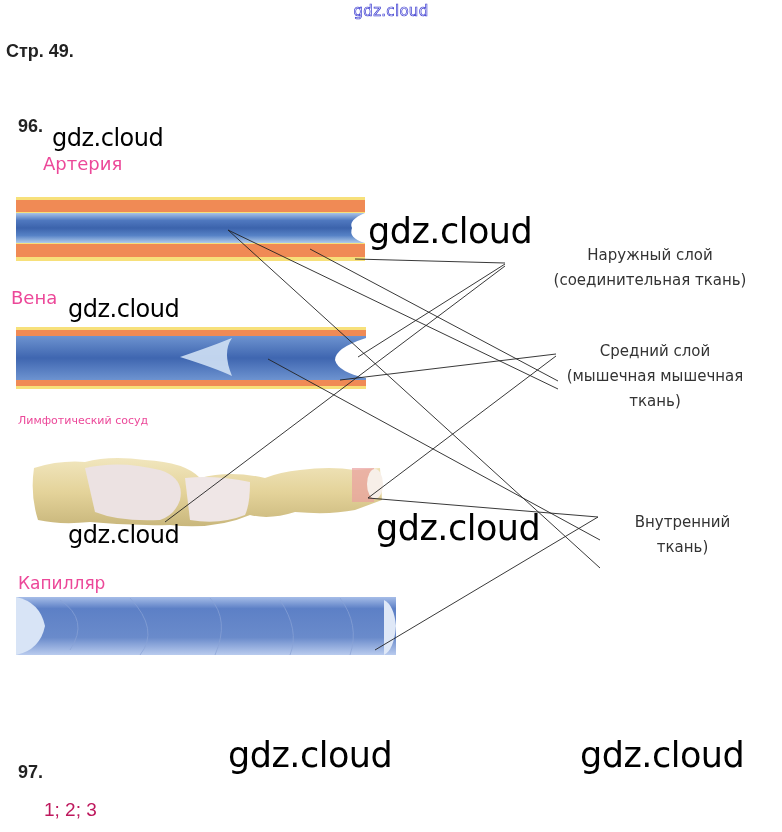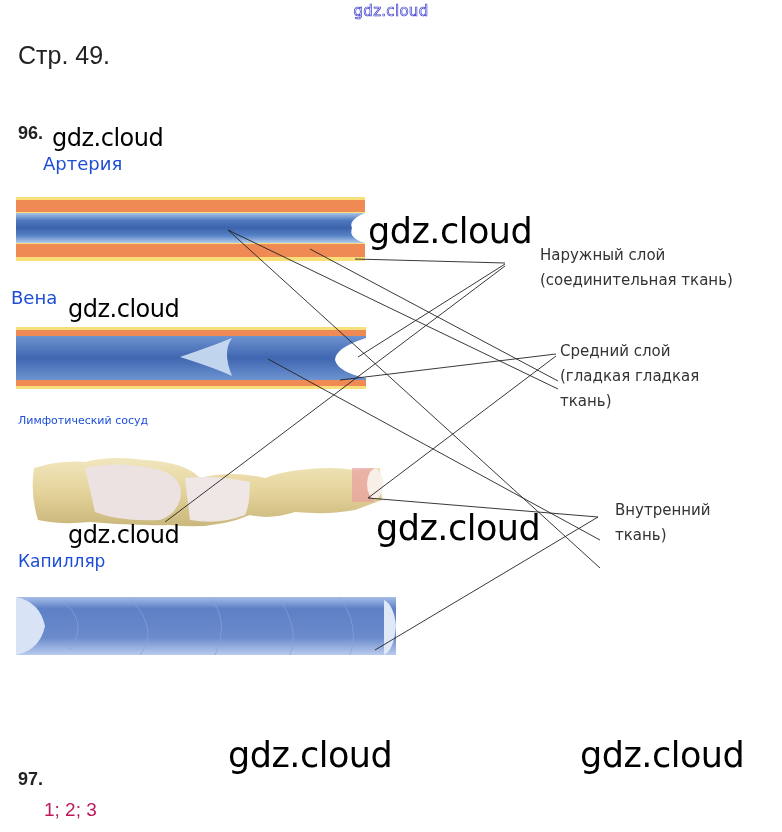--- a/index.html
+++ b/index.html
@@ -1,42 +1,42 @@
 <!DOCTYPE html>
 <html><head>
 <meta charset="utf-8">
 <style>
   html, body { margin:0; padding:0; background:#fff; }
   body { width:782px; height:832px; position:relative; overflow:hidden; font-family:"Liberation Sans", sans-serif; color:#1a1a1a; }
   .abs { position:absolute; }
   .top-wm { left:0; width:782px; top:2px; text-align:center; font-family:"DejaVu Sans", sans-serif; font-size:15px; color:#fff; -webkit-text-stroke:0.7px #3a3ad0; letter-spacing:0.3px; }
-  .page-title { left:18px; top:41px; font-size:25px; font-weight:normal; color:#222; }
-  .task-num { left:18px; font-size:18px; font-weight:bold; color:#222;margin-top:7px; }
+  .page-title { left:6px; top:41px; font-size:18px; font-weight:bold; color:#222; }
+  .task-num { left:18px; font-size:18px; font-weight:bold; color:#222; }
   .wm { font-family:"DejaVu Sans", sans-serif; color:#000; letter-spacing:-0.5px; }
   .wm-s { font-size:24px; }
   .wm-l { font-size:35px; }
-  .vlabel { font-size:18px; color:#1d4ed8; font-family:"DejaVu Sans", sans-serif; }
-  .layer-label { font-size:15px; color:#333; text-align:left; line-height:25px; font-family:"DejaVu Sans", sans-serif; }
+  .vlabel { font-size:18px; color:#ec4899; font-family:"DejaVu Sans", sans-serif; }
+  .layer-label { font-size:15px; color:#333; text-align:center; line-height:25px; font-family:"DejaVu Sans", sans-serif; }
   .answer { left:44px; top:799px; font-size:19px; color:#be185d; }
   svg.diagram { position:absolute; left:0; top:0; }
 </style>
 </head>
 <body>
 
 <div class="abs top-wm">gdz.cloud</div>
 <div class="abs page-title">Стр. 49.</div>
 
 <div class="abs task-num" style="top:116px">96.</div>
 
 <div class="abs wm wm-s" style="left:52px;top:124px">gdz.cloud</div>
 <div class="abs vlabel" style="left:43px;top:153px">Артерия</div>
 <div class="abs vlabel" style="left:11px;top:287px">Вена</div>
 <div class="abs wm wm-s" style="left:68px;top:295px">gdz.cloud</div>
 <div class="abs vlabel" style="left:18px;top:414px;font-size:11px">Лимфотический сосуд</div>
-<div class="abs vlabel" style="left:18px;top:551px;font-size:17px">Капилляр</div>
+<div class="abs vlabel" style="left:18px;top:573px;font-size:17px">Капилляр</div>
 
 <svg class="diagram" width="782" height="832">
   <defs>
     <linearGradient id="artBlue" x1="0" y1="0" x2="0" y2="1">
       <stop offset="0" stop-color="#a9c3e8"></stop>
       <stop offset="0.25" stop-color="#4f78bf"></stop>
       <stop offset="0.5" stop-color="#3c63ac"></stop>
       <stop offset="0.75" stop-color="#5682c6"></stop>
       <stop offset="1" stop-color="#b2cbea"></stop>
     </linearGradient>
@@ -114,24 +114,24 @@
 <div class="abs wm wm-l" style="left:368px;top:211px">gdz.cloud</div>
 <div class="abs wm wm-s" style="left:68px;top:521px">gdz.cloud</div>
 <div class="abs wm wm-l" style="left:376px;top:508px">gdz.cloud</div>
 
 <div class="abs layer-label" style="left:540px;top:243px;width:220px">
   <div>Наружный слой</div>
   <div>(соединительная ткань)</div>
 </div>
 <div class="abs layer-label" style="left:560px;top:339px;width:190px">
   <div>Средний слой</div>
-  <div>(гладкая гладкая</div>
+  <div>(мышечная мышечная</div>
   <div>ткань)</div>
 </div>
-<div class="abs layer-label" style="left:615px;top:498px;width:135px">
+<div class="abs layer-label" style="left:615px;top:510px;width:135px">
   <div>Внутренний</div>
   <div>ткань)</div>
 </div>
 
 <div class="abs task-num" style="top:762px">97.</div>
 <div class="abs wm wm-l" style="left:228px;top:735px">gdz.cloud</div>
 <div class="abs wm wm-l" style="left:580px;top:735px">gdz.cloud</div>
 <div class="abs answer">1; 2; 3</div>
 
 </body></html>

